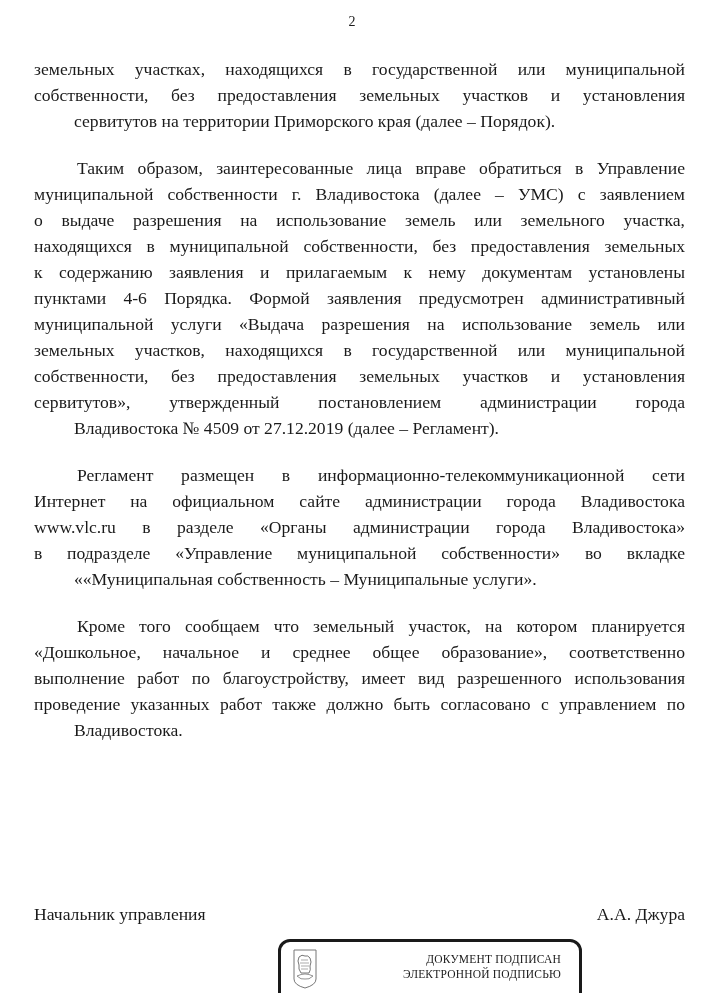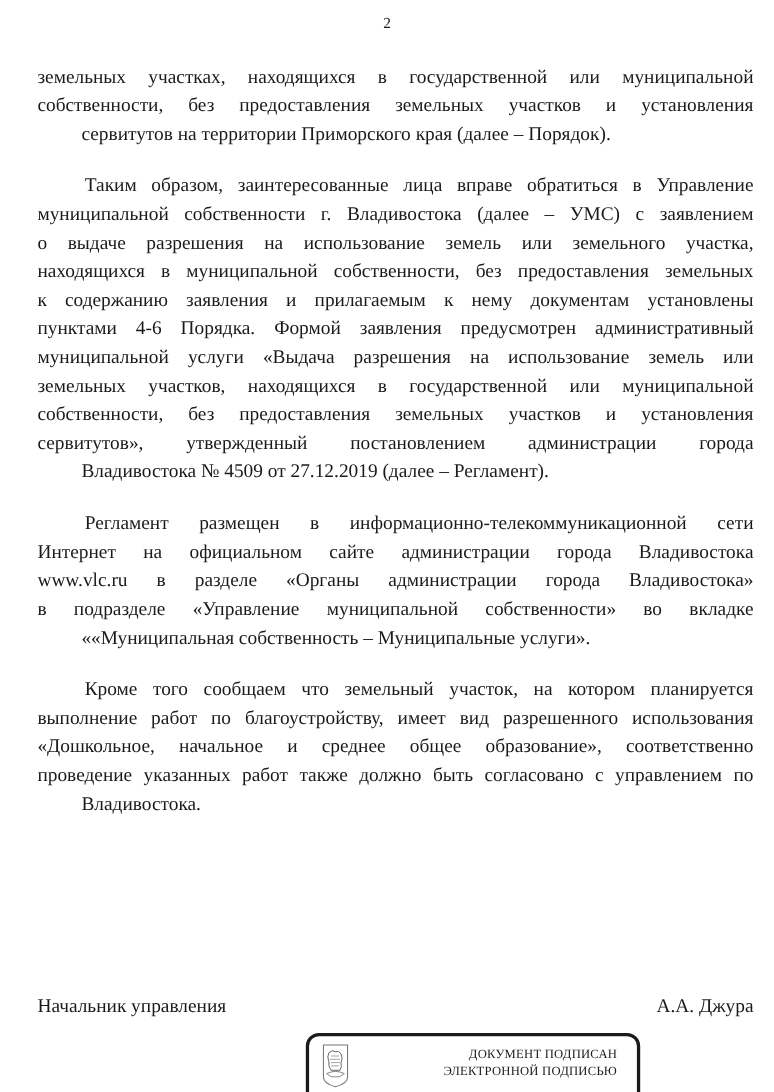--- a/index.html
+++ b/index.html
@@ -122,22 +122,22 @@
   <p class="para">
     <span class="line indent">Регламент размещен в информационно-телекоммуникационной сети</span>
     <span class="line">Интернет на официальном сайте администрации города Владивостока</span>
     <span class="line">www.vlc.ru в разделе «Органы администрации города Владивостока»</span>
     <span class="line">в подразделе «Управление муниципальной собственности» во вкладке</span>
     <span class="line last">««Муниципальная собственность – Муниципальные услуги».</span>
   </p>
 
   <p class="para">
     <span class="line indent">Кроме того сообщаем что земельный участок, на котором планируется</span>
+    <span class="line">«Дошкольное, начальное и среднее общее образование», соответственно</span>
     <span class="line">выполнение работ по благоустройству, имеет вид разрешенного использования</span>
-    <span class="line">«Дошкольное, начальное и среднее общее образование», соответственно</span>
     <span class="line">проведение указанных работ также должно быть согласовано с управлением по</span>
     <span class="line last">Владивостока.</span>
   </p>
 </div>
 
 <div class="signature-row">
   <span>Начальник управления</span>
   <span>А.А. Джура</span>
 </div>
 

